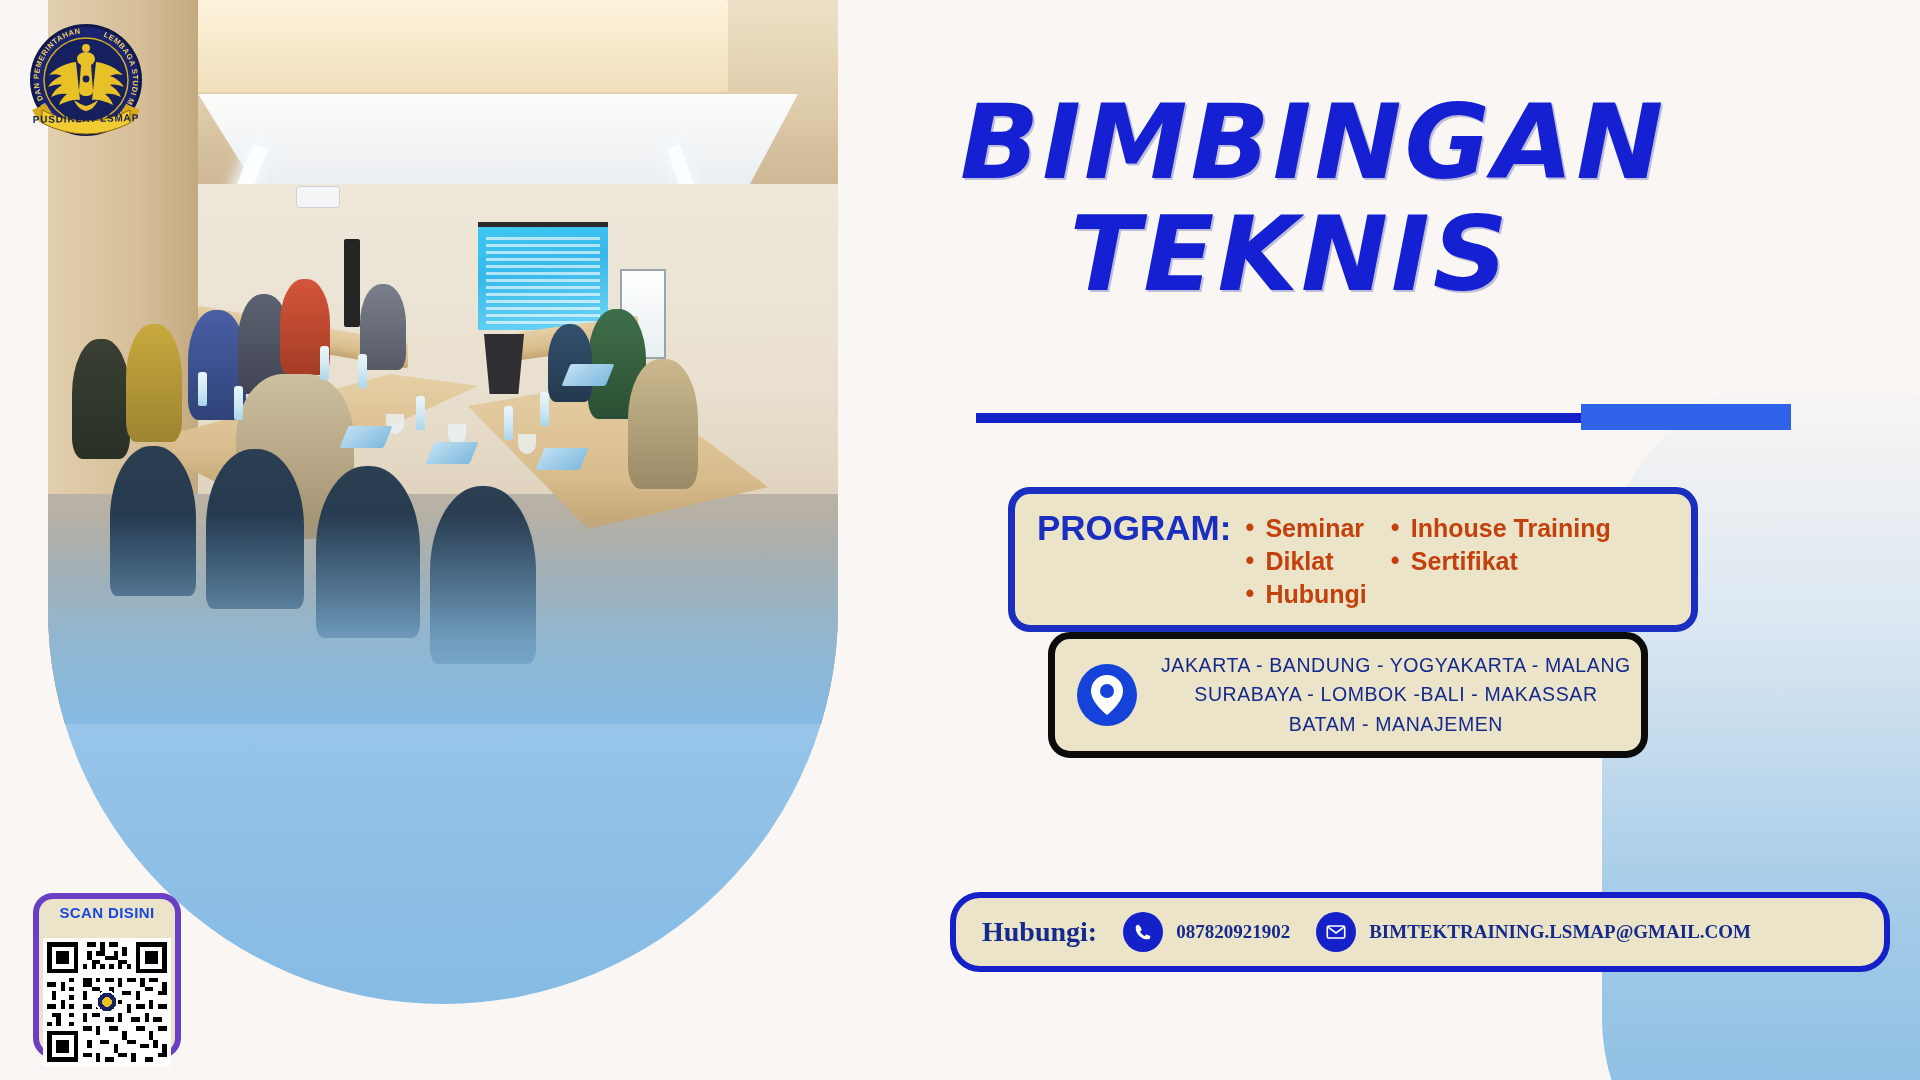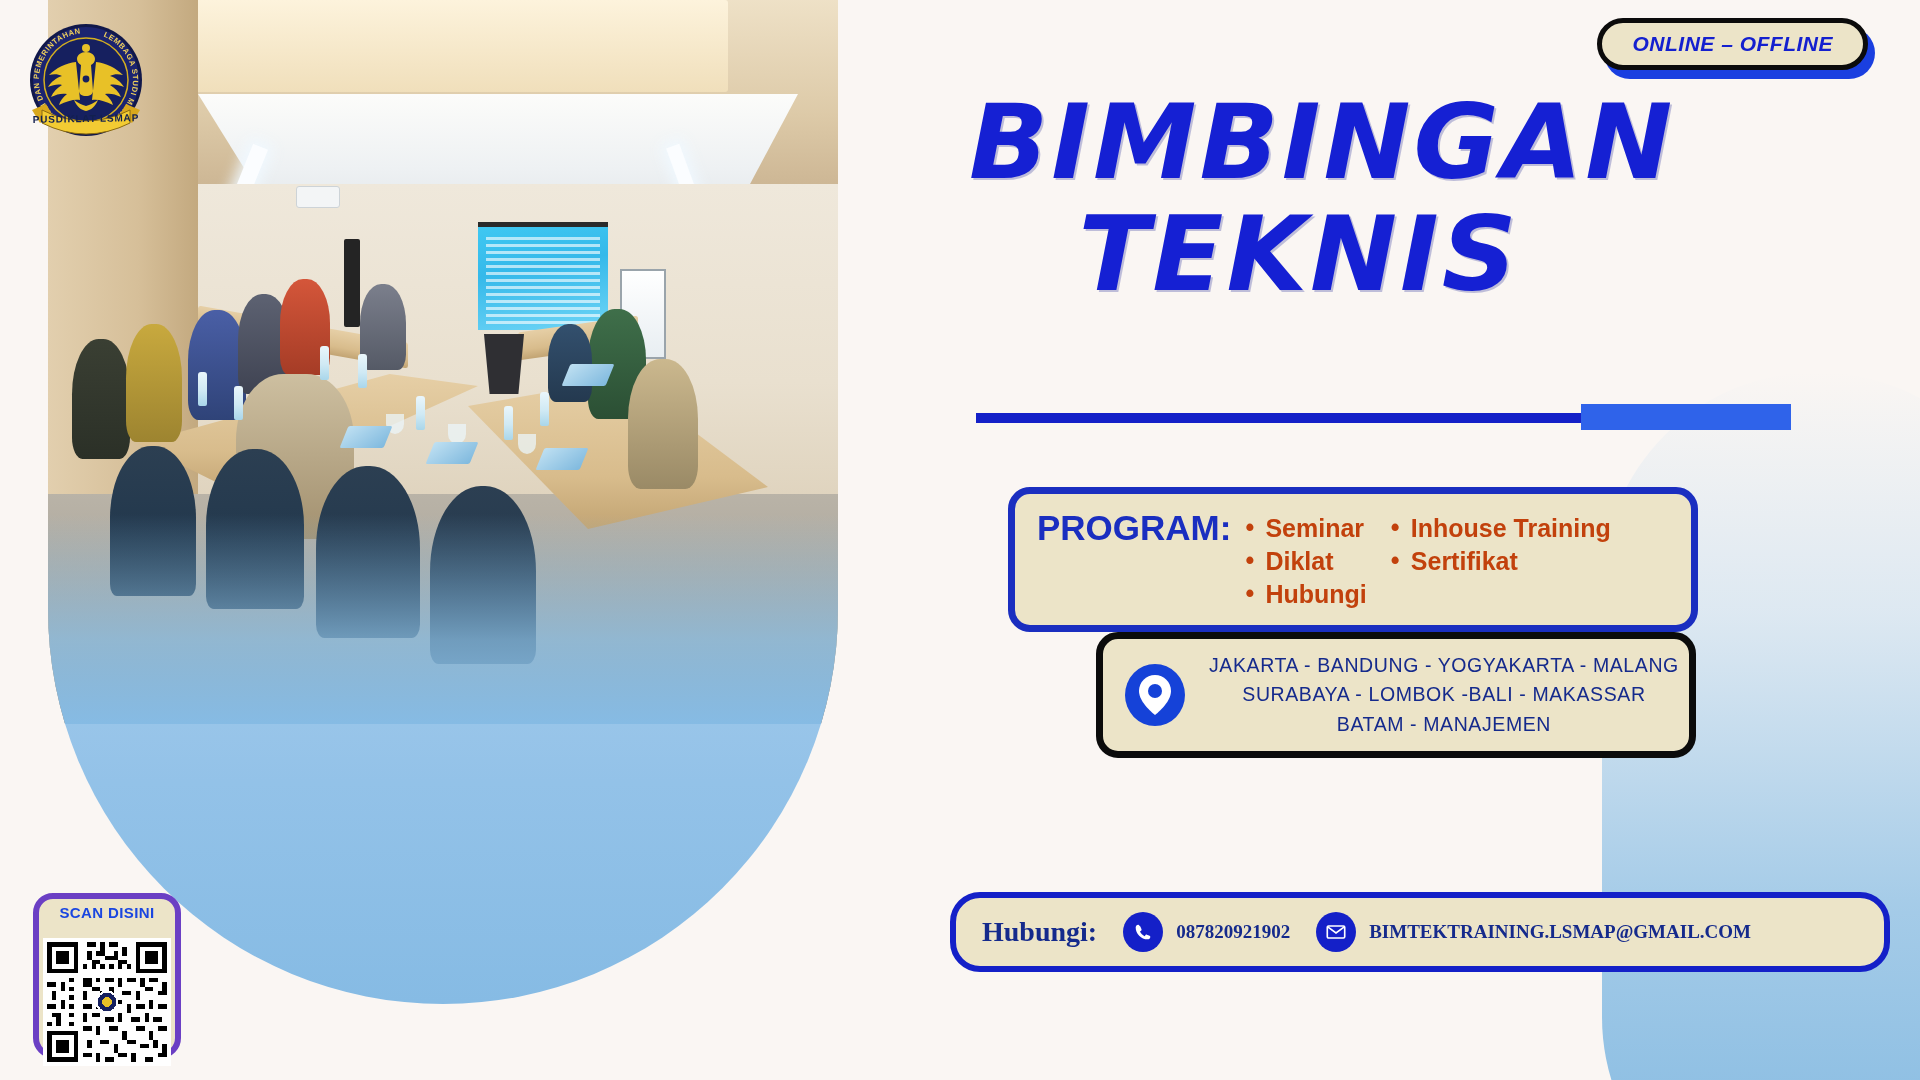--- a/index.html
+++ b/index.html
@@ -178,21 +178,21 @@
     border-radius: 30px;
     color: #1420cf;
     font-size: 21px; font-weight: bold; font-style: italic;
     letter-spacing: .5px;
     white-space: nowrap;
   }
 
   
   .content { position: absolute; left: 960px; top: 0; width: 960px; height: 1080px; }
 
-  .title-block { position: absolute; left: 9px; top: 86px; width: 660px; text-align: center; }
+  .title-block { position: absolute; left: 0; top: 86px; width: 660px; text-align: center; }
   .title-line {
     color: #1520d3;
     font-size: 104px;
     font-weight: bold;
     font-style: italic;
     letter-spacing: 3px;
     line-height: 1.08;
     font-family: "DejaVu Sans", sans-serif;
     text-shadow: 2px 2px 0 rgba(10,20,140,.25);
   }
@@ -232,21 +232,21 @@
   }
 
   
   .location-box {
     position: absolute; left: 88px; top: 632px;
     width: 600px;
     background: #ece4c8;
     border: 7px solid #0b0b0b;
     border-radius: 22px;
     padding: 12px 20px;
-    display: flex; align-items: center; gap: 22px; margin-left: 48px;
+    display: flex; align-items: center; gap: 22px;
   }
   .pin-icon { flex: 0 0 auto; width: 64px; height: 64px; }
   .location-lines { flex: 1; text-align: center; }
   .location-lines div {
     color: #152a8c; font-size: 19.5px; letter-spacing: .6px; line-height: 1.5;
     white-space: nowrap;
   }
 
   
   .contact-bar {
@@ -399,24 +399,20 @@
 
       <g>
         <path d="M8 92 l14-6 6 10 -12 9z" fill="#d9a81c"></path>
         <path d="M116 92 l-14-6 -6 10 12 9z" fill="#d9a81c"></path>
         <path d="M18 92 q44 22 88 0 l0 13 q-44 22 -88 0 z" fill="#f2cb33" stroke="#8a6a10" stroke-width="1"></path>
       </g>
       <text x="62" y="104" text-anchor="middle" font-size="10" font-weight="bold" fill="#12204f" font-family="'Liberation Sans',sans-serif" letter-spacing="0.8" transform="rotate(-1 62 104)">PUSDIKLAT LSMAP</text>
     </svg>
   </div>
 
-  <div class="badge-wrap">
-    <div class="badge-shadow"></div>
-    <div class="badge">ONLINE – OFFLINE</div>
-  </div>
 
   <div class="content">
 
     <div class="title-block">
       <div class="title-line">BIMBINGAN</div>
       <div class="title-line">TEKNIS</div>
     </div>
 
     <div class="divider">
       <div class="divider-bar"></div>

